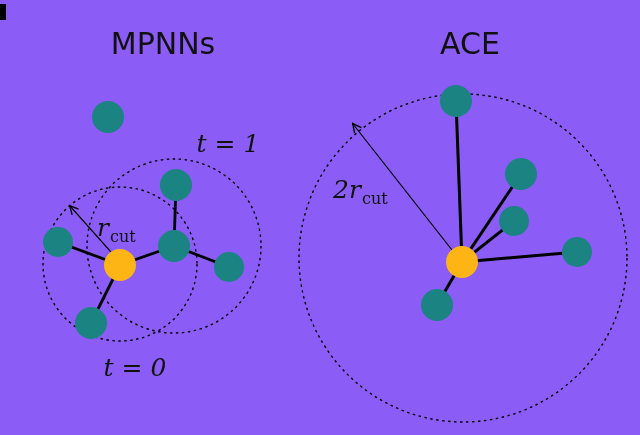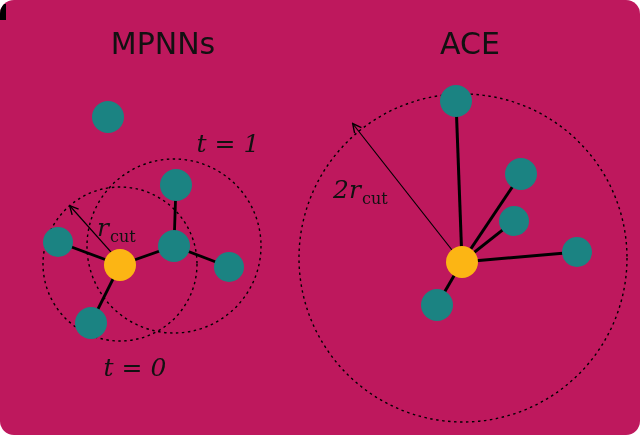--- a/index.html
+++ b/index.html
@@ -1,22 +1,21 @@
 <!DOCTYPE html>
 <html><head>
 <meta charset="utf-8">
 <style>
   html, body { margin: 0; padding: 0; background: #ffffff; }
   .stage {
     position: relative;
     width: 640px;
     height: 435px;
-    background: #be185d;
+    background: #8b5cf6;
     overflow: hidden;
-    border-radius: 14px;
   }
   svg { display: block; }
   .title {
     font-family: "DejaVu Sans", "Liberation Sans", sans-serif;
     font-size: 30px;
     fill: #111111;
   }
   .math {
     font-family: "DejaVu Serif", "Liberation Serif", serif;
     font-style: italic;

